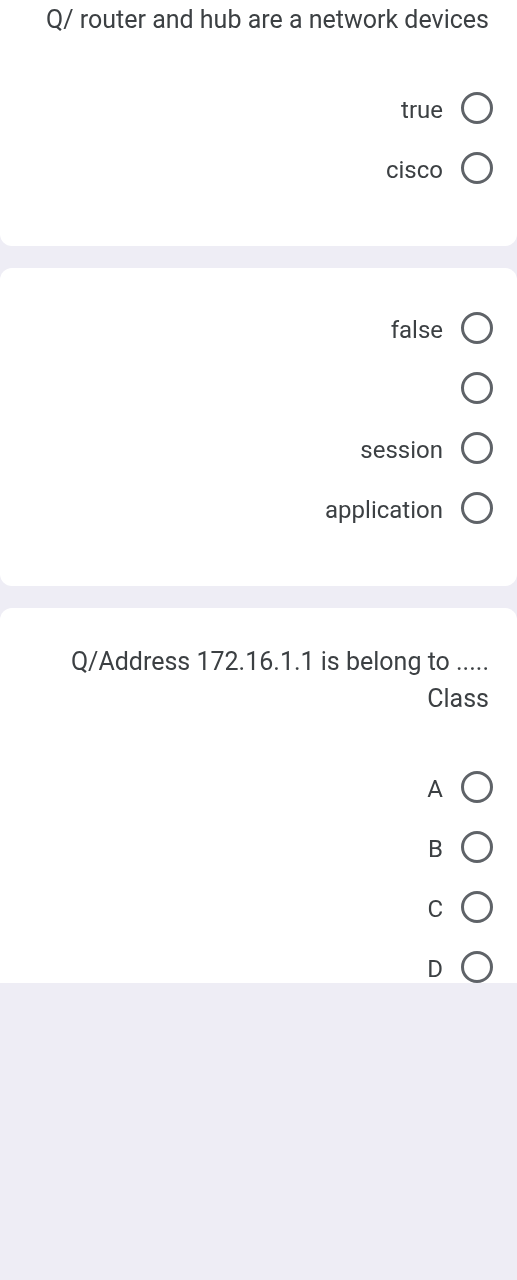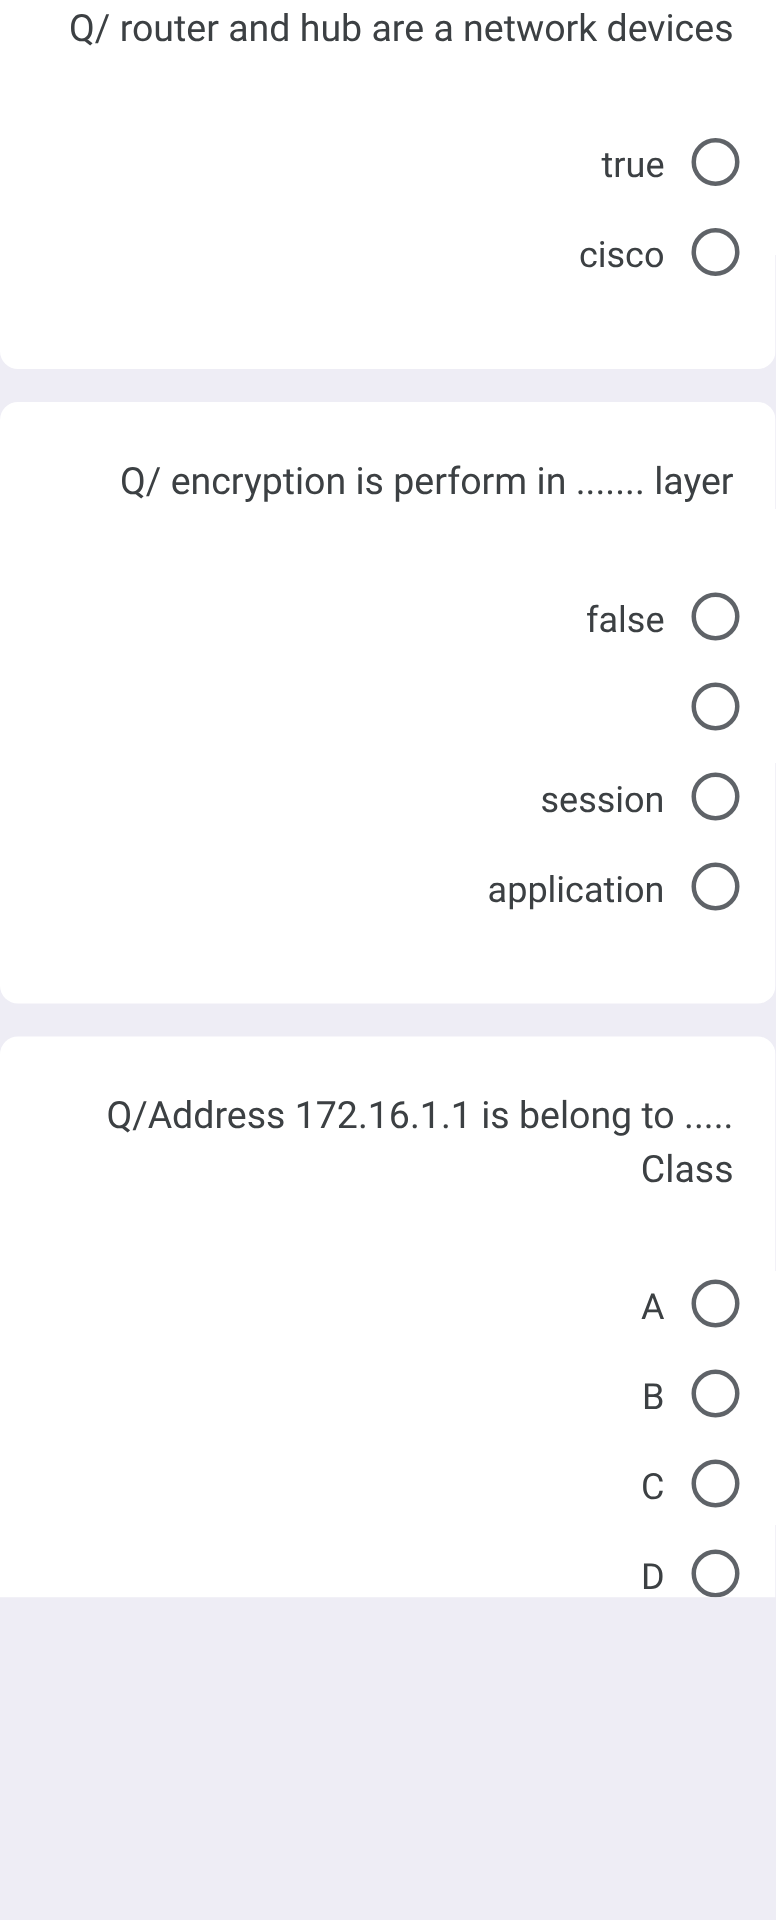--- a/index.html
+++ b/index.html
@@ -85,21 +85,20 @@
       <span class="radio"></span>
     </div>
     <div class="option-row">
       <span class="option-label">cisco</span>
       <span class="radio"></span>
     </div>
   </div>
 </div>
 
 <div class="card">
-  <div class="question">Q/ encryption is perform in ....... layer</div>
   <div class="options">
     <div class="option-row">
       <span class="option-label">false</span>
       <span class="radio"></span>
     </div>
     <div class="option-row">
       <span class="radio"></span>
     </div>
     <div class="option-row">
       <span class="option-label">session</span>

